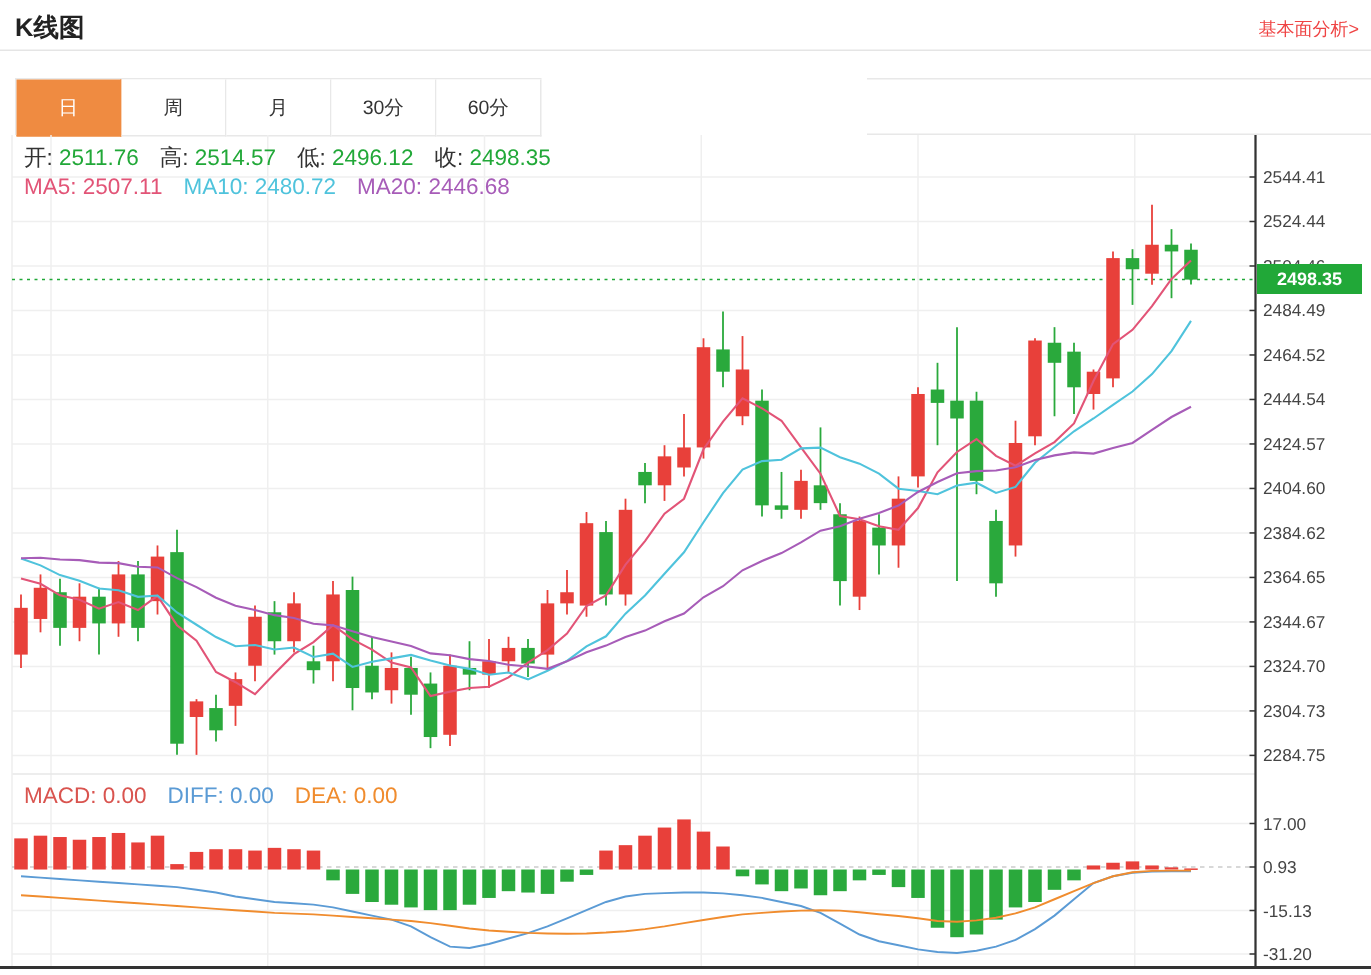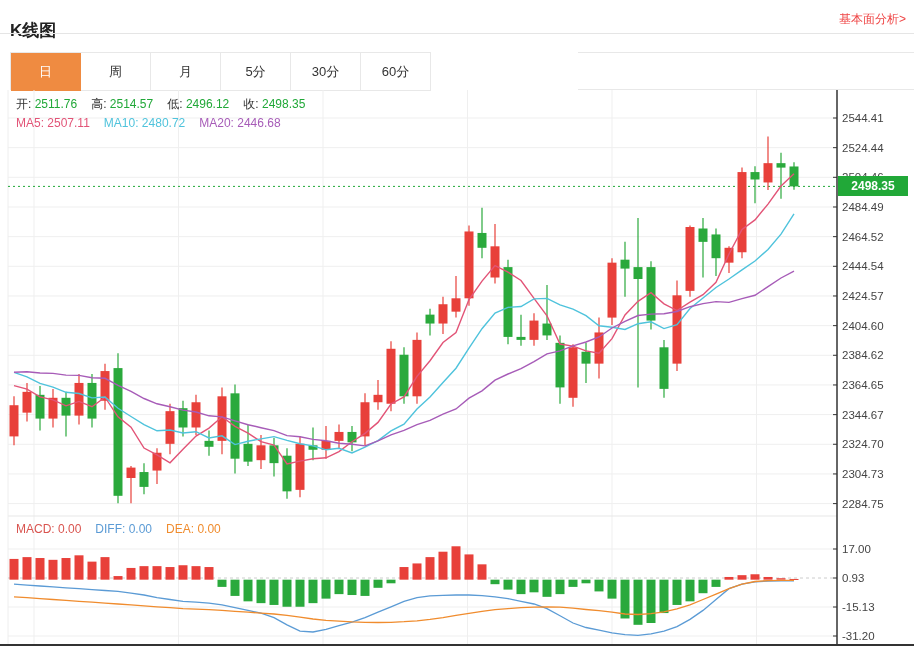--- a/index.html
+++ b/index.html
@@ -1,41 +1,40 @@
 <!DOCTYPE html>
 <html><head>
 <meta charset="utf-8">
 <style>
   html,body{margin:0;padding:0;background:#ffffff;font-family:"Liberation Sans","DejaVu Sans",sans-serif;}
   #app{position:relative;width:914px;height:650px;background:#fff;overflow:hidden;}
-  .page-title{position:absolute;left:10px;top:7px;font-size:17px;font-weight:bold;color:#222;margin-top:12px;}
+  .page-title{position:absolute;left:10px;top:7px;font-size:17px;font-weight:bold;color:#222;}
   .top-link{position:absolute;right:8px;top:11px;font-size:12px;color:#ef4444;cursor:pointer;}
   .title-divider{position:absolute;left:0;top:33px;width:914px;height:1px;background:#e5e5e5;}
   .tabbar{position:absolute;left:10px;top:52px;height:38px;display:flex;border-top:1px solid #e8e8e8;border-left:1px solid #e8e8e8;box-sizing:border-box;}
   .tabbar-ext{position:absolute;left:578px;top:52px;width:336px;height:38px;border-top:1px solid #e8e8e8;border-bottom:1px solid #e8e8e8;box-sizing:border-box;}
   .tab{width:70px;height:38px;line-height:38px;text-align:center;font-size:13px;color:#333;background:#fff;border-right:1px solid #e8e8e8;border-bottom:1px solid #e8e8e8;box-sizing:border-box;cursor:pointer;}
   .tab.selected{background:#ef8b41;color:#fff;border-color:#ef8b41;}
-  .legend-row{position:absolute;font-size:12px;white-space:nowrap;}
+  .legend-row{position:absolute;font-size:15px;white-space:nowrap;}
   .legend-row span{margin-right:14px;}
   #chart-svg{position:absolute;left:0;top:0;}
   .price-badge{position:absolute;left:838px;top:176px;width:70px;height:20px;background:#21a838;color:#fff;font-size:12px;font-weight:bold;text-align:center;line-height:20px;}
 </style>
 </head>
 <body>
 
 <div id="app">
   <div class="page-title">K线图</div>
   <div class="top-link">基本面分析&gt;</div>
   <div class="title-divider"></div>
 
   <div class="tabbar" id="tabbar">
       <div class="tab selected">日</div>
       <div class="tab">周</div>
       <div class="tab">月</div>
-      <div class="tab">5分</div>
       <div class="tab">30分</div>
       <div class="tab">60分</div>
     </div>
   <div class="tabbar-ext"></div>
 
   <svg id="chart-svg" width="914" height="650" viewBox="0 0 914 650">
       <line x1="8" y1="118" x2="837" y2="118" stroke="#efefef" stroke-width="1"></line>
       <line x1="8" y1="147.66153846153847" x2="837" y2="147.66153846153847" stroke="#efefef" stroke-width="1"></line>
       <line x1="8" y1="177.32307692307694" x2="837" y2="177.32307692307694" stroke="#efefef" stroke-width="1"></line>
       <line x1="8" y1="206.98461538461538" x2="837" y2="206.98461538461538" stroke="#efefef" stroke-width="1"></line>

